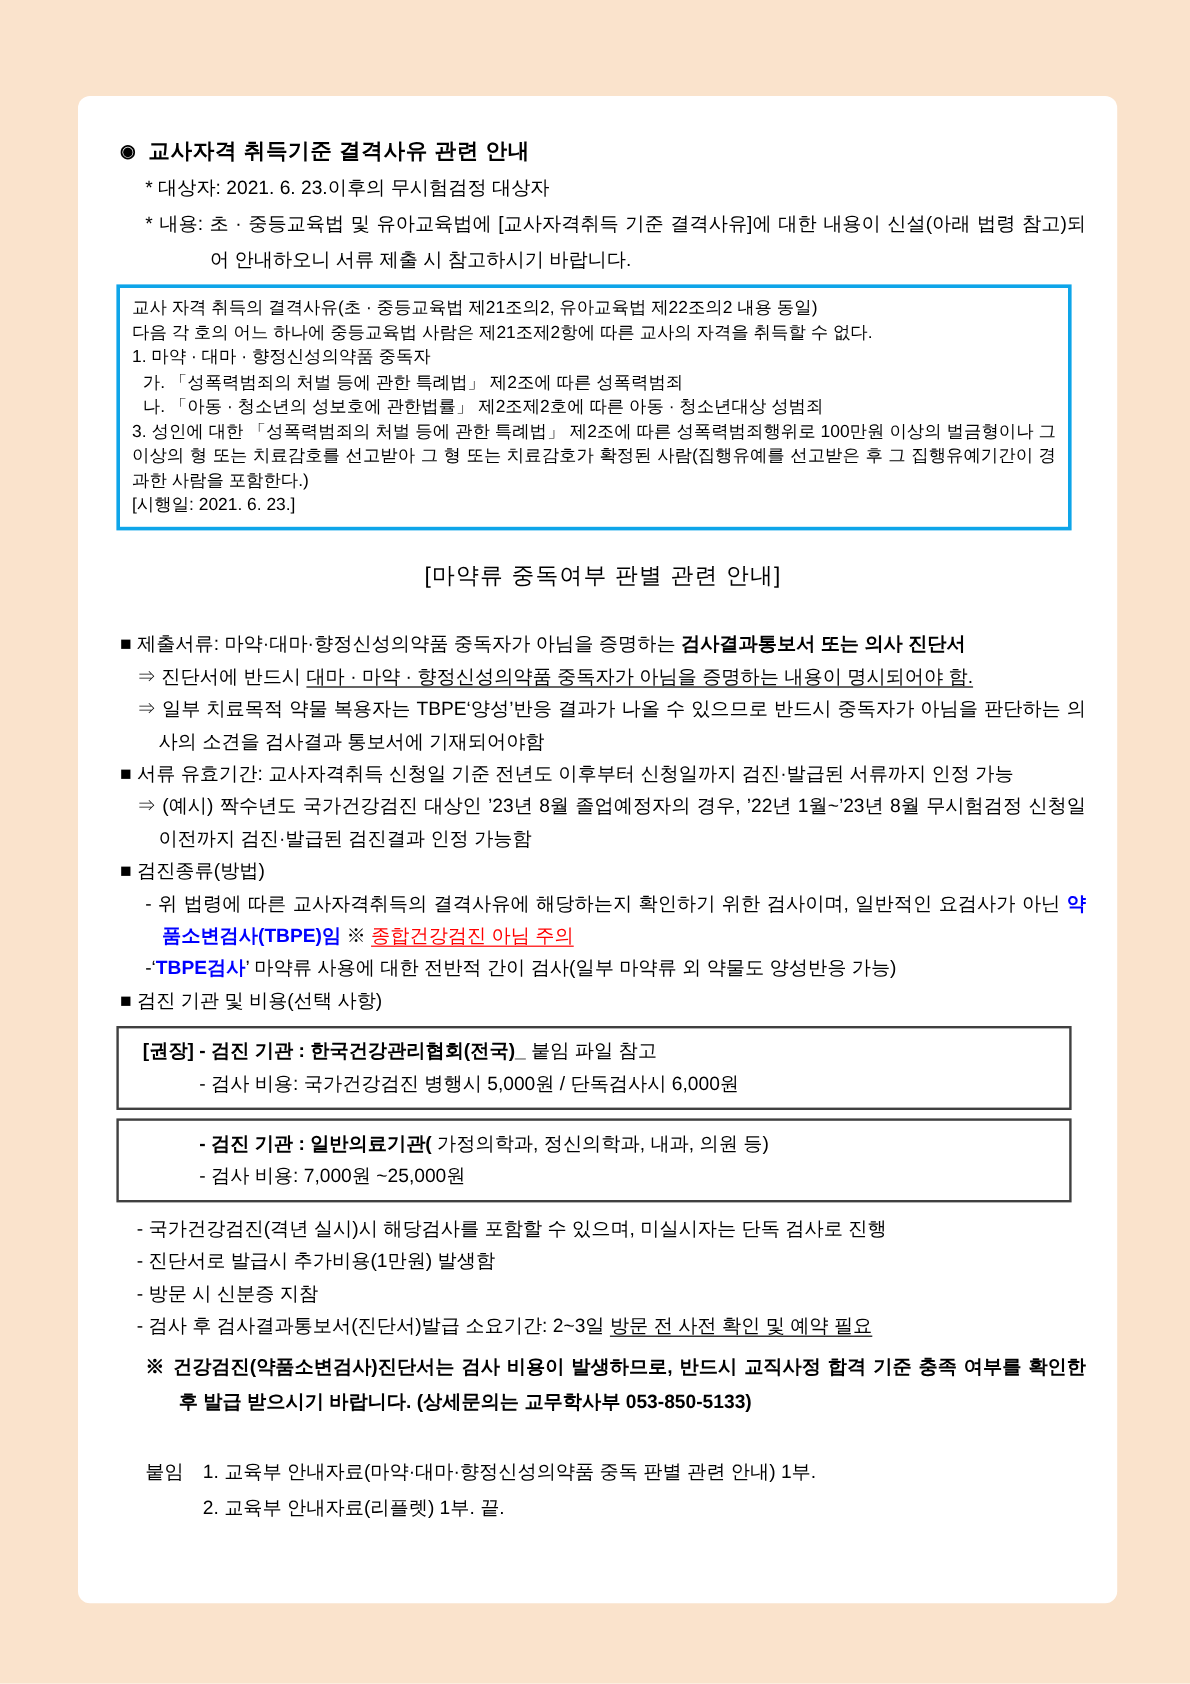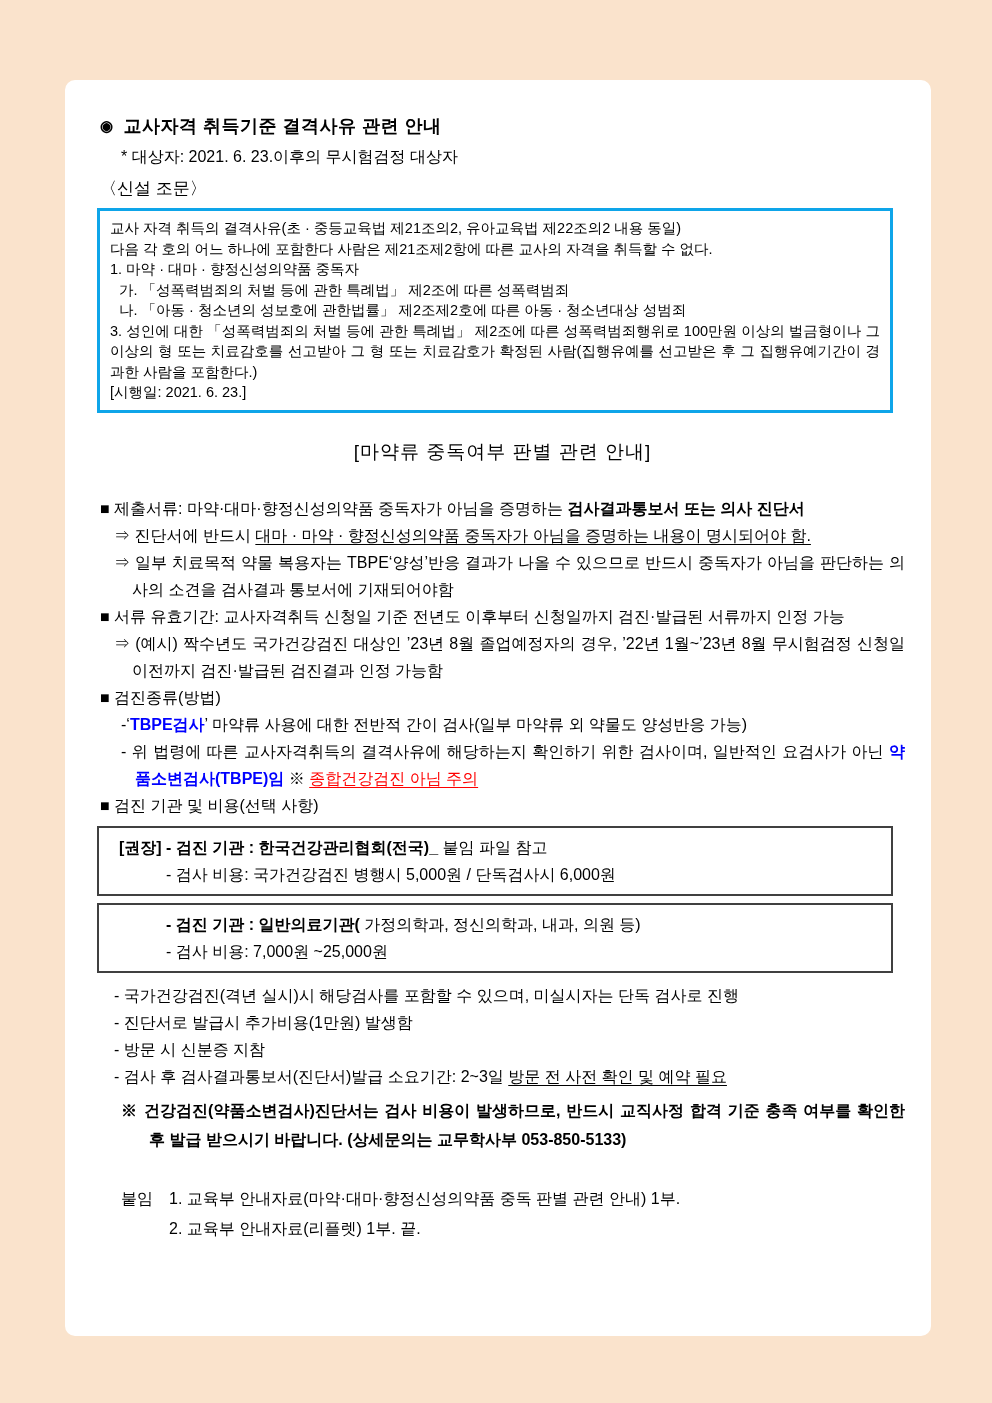--- a/index.html
+++ b/index.html
@@ -58,25 +58,25 @@
   .attach-items p { margin:0; }
 </style>
 </head>
 <body>
 
 <div class="card">
 
   <p class="title-row"><span class="bullet-icon">◉</span><span>교사자격 취득기준 결격사유 관련 안내</span></p>
 
   <p class="target-line">* 대상자: 2021. 6. 23.이후의 무시험검정 대상자</p>
-  <p class="clause-label">〈신설 조문〉</p>
+  <p class="content-line">* 내용: 초 · 중등교육법 및 유아교육법에 [교사자격취득 기준 결격사유]에 대한 내용이 신설(아래 법령 참고)되어 안내하오니 서류 제출 시 참고하시기 바랍니다.</p>
 
   <div class="law-box">
     <p>교사 자격 취득의 결격사유(초 · 중등교육법 제21조의2, 유아교육법 제22조의2 내용 동일)</p>
-    <p>다음 각 호의 어느 하나에 포함한다 사람은 제21조제2항에 따른 교사의 자격을 취득할 수 없다.</p>
+    <p>다음 각 호의 어느 하나에 중등교육법 사람은 제21조제2항에 따른 교사의 자격을 취득할 수 없다.</p>
     <p>1. 마약 · 대마 · 향정신성의약품 중독자</p>
     <p class="law-sub">가. 「성폭력범죄의 처벌 등에 관한 특례법」 제2조에 따른 성폭력범죄</p>
     <p class="law-sub">나. 「아동 · 청소년의 성보호에 관한법률」 제2조제2호에 따른 아동 · 청소년대상 성범죄</p>
     <p>3. 성인에 대한 「성폭력범죄의 처벌 등에 관한 특례법」 제2조에 따른 성폭력범죄행위로 100만원 이상의 벌금형이나 그 이상의 형 또는 치료감호를 선고받아 그 형 또는 치료감호가 확정된 사람(집행유예를 선고받은 후 그 집행유예기간이 경과한 사람을 포함한다.)</p>
     <p>[시행일: 2021. 6. 23.]</p>
   </div>
 
   <p class="section-heading">[마약류 중독여부 판별 관련 안내]</p>
 
   <p class="bullet-line j"><span>■ 제출서류: 마약·대마·향정신성의약품 중독자가 아님을 증명하는 </span><span class="bold">검사결과통보서 또는 의사 진단서</span></p>
@@ -84,23 +84,23 @@
   <p class="arrow"><span>⇒ 진단서에 반드시 </span><span class="u">대마 · 마약 · 향정신성의약품 중독자가 아님을 증명하는 내용이 명시되어야 함.</span></p>
 
   <p class="arrow j">⇒ 일부 치료목적 약물 복용자는 TBPE‘양성’반응 결과가 나올 수 있으므로 반드시 중독자가 아님을 판단하는 의사의 소견을 검사결과 통보서에 기재되어야함</p>
 
   <p class="bullet-line j">■ 서류 유효기간: 교사자격취득 신청일 기준 전년도 이후부터 신청일까지 검진·발급된 서류까지 인정 가능</p>
 
   <p class="arrow j">⇒ (예시) 짝수년도 국가건강검진 대상인 ’23년 8월 졸업예정자의 경우, ’22년 1월~’23년 8월 무시험검정 신청일 이전까지 검진·발급된 검진결과 인정 가능함</p>
 
   <p class="bullet-line">■ 검진종류(방법)</p>
 
+  <p class="dash j"><span>- 위 법령에 따른 교사자격취득의 결격사유에 해당하는지 확인하기 위한 검사이며, 일반적인 요검사가 아닌 </span><span class="blue">약품소변검사(TBPE)임</span><span>   ※ </span><span class="red u">종합건강검진 아님 주의</span></p>
+
   <p class="dash"><span>-‘</span><span class="blue">TBPE검사</span><span>’ 마약류 사용에 대한 전반적 간이 검사(일부 마약류 외 약물도 양성반응 가능)</span></p>
-
-  <p class="dash j"><span>- 위 법령에 따른 교사자격취득의 결격사유에 해당하는지 확인하기 위한 검사이며, 일반적인 요검사가 아닌 </span><span class="blue">약품소변검사(TBPE)임</span><span>   ※ </span><span class="red u">종합건강검진 아님 주의</span></p>
 
   <p class="bullet-line">■ 검진 기관 및 비용(선택 사항)</p>
 
   <div class="fee-box">
     <p><span class="bold">[권장] - 검진 기관 : 한국건강관리협회(전국)_</span><span> 붙임 파일 참고</span></p>
     <p class="fee-indent">- 검사 비용: 국가건강검진 병행시 5,000원 / 단독검사시 6,000원</p>
   </div>
 
   <div class="fee-box">
     <p class="fee-indent"><span class="bold">- 검진 기관 : 일반의료기관(</span><span> 가정의학과, 정신의학과, 내과, 의원 등)</span></p>

